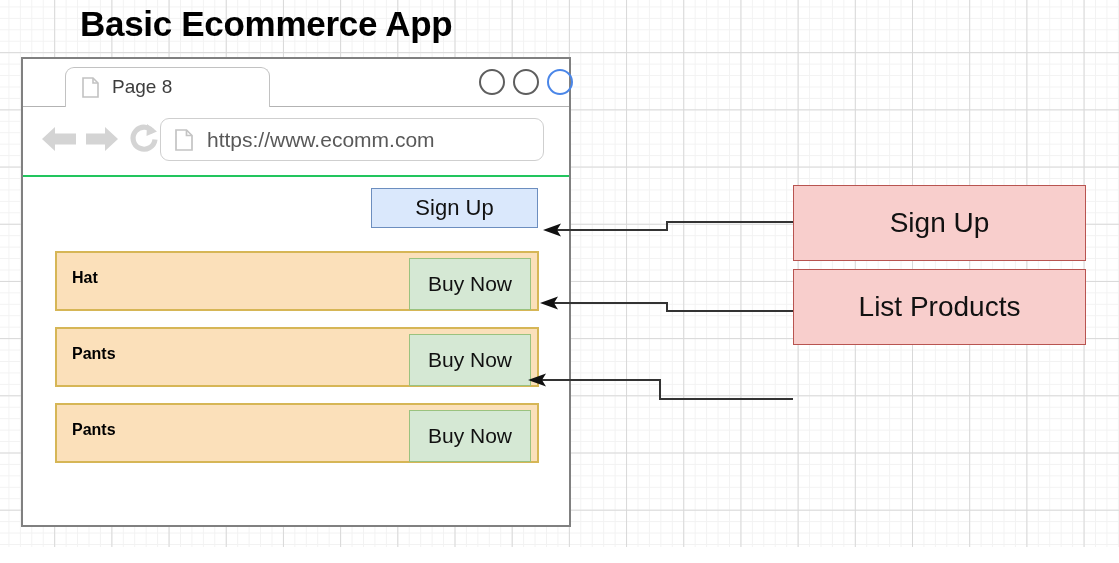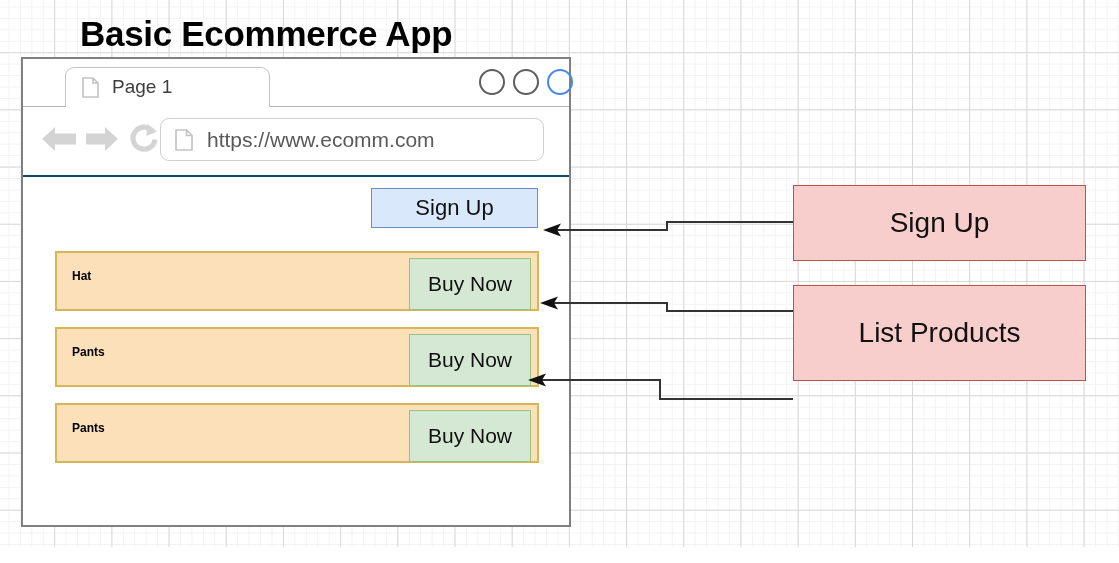--- a/index.html
+++ b/index.html
@@ -34,21 +34,21 @@
       57.2px 57.2px,
       11.44px 11.44px,
       11.44px 11.44px;
     background-position: -3px -5px, -3px -5px, -3px -5px, -3px -5px;
   }
 
   
   #title {
     position: absolute;
     left: 80px;
-    top: 14px;
+    top: 4px;
     font-size: 35px;
     font-weight: bold;
     color: #000000;
     letter-spacing: -0.3px;
     white-space: nowrap;
   }
 
   
   #browser {
     position: absolute;
@@ -104,21 +104,21 @@
     background: transparent;
   }
   #win-c1 { left: 456px; }
   #win-c2 { left: 490px; }
   #win-c3 { left: 524px; border-color: #4a86e8; }
 
   
   #urlrow {
     position: relative;
     height: 70px;
-    border-bottom: 2px solid #0c4a6e;
+    border-bottom: 2px solid #22c55e;
     box-sizing: border-box;
   }
   .nav-ico { position: absolute; top: 18px; }
   #nav-back  { left: 18px; }
   #nav-fwd   { left: 63px; }
   #nav-reload{ left: 106px; top: 16px; }
   #urlbar {
     position: absolute;
     left: 137px;
     top: 11px;
@@ -174,21 +174,21 @@
     border: 2px solid #d6b656;
     box-sizing: border-box;
   }
   #row-0 { top: 74px; }
   #row-1 { top: 150px; }
   #row-2 { top: 226px; }
   .product-name {
     position: absolute;
     left: 15px;
     top: 16px;
-    font-size: 12px;
+    font-size: 16px;
     font-weight: bold;
     color: #000000;
     white-space: nowrap;
   }
   .buy-btn {
     position: absolute;
     right: 6px;
     top: 5px;
     width: 122px;
     height: 52px;
@@ -211,21 +211,21 @@
     border: 1px solid #b85450;
     box-sizing: border-box;
     display: flex;
     align-items: center;
     justify-content: center;
     font-size: 28px;
     color: #111111;
     white-space: nowrap;
   }
   #anno-0 { top: 185px; height: 76px; }
-  #anno-1 { top: 285px; height: 96px; }
+  #anno-1 { top: 269px; height: 76px; }
   #anno-2 { top: 361px; height: 76px; }
 
   
   #connectors {
     position: absolute;
     left: 0;
     top: 0;
     width: 1119px;
     height: 563px;
     pointer-events: none;
@@ -244,21 +244,21 @@
 
     <div id="tabstrip">
 
       <div id="tab">
         <span id="tab-doc-icon">
           <svg width="17" height="21" viewBox="0 0 17 21">
             <path d="M1 1 H11 L16 6 V20 H1 Z" fill="#ffffff" stroke="#c2c2c2" stroke-width="1.6"></path>
             <path d="M11 1 V6 H16" fill="none" stroke="#c2c2c2" stroke-width="1.6"></path>
           </svg>
         </span>
-        <span id="tab-label">Page 1</span>
+        <span id="tab-label">Page 8</span>
       </div>
 
       <div class="win-circle" id="win-c1"></div>
       <div class="win-circle" id="win-c2"></div>
       <div class="win-circle" id="win-c3"></div>
     </div>
 
     <div id="urlrow">
 
       <span class="nav-ico" id="nav-back">

